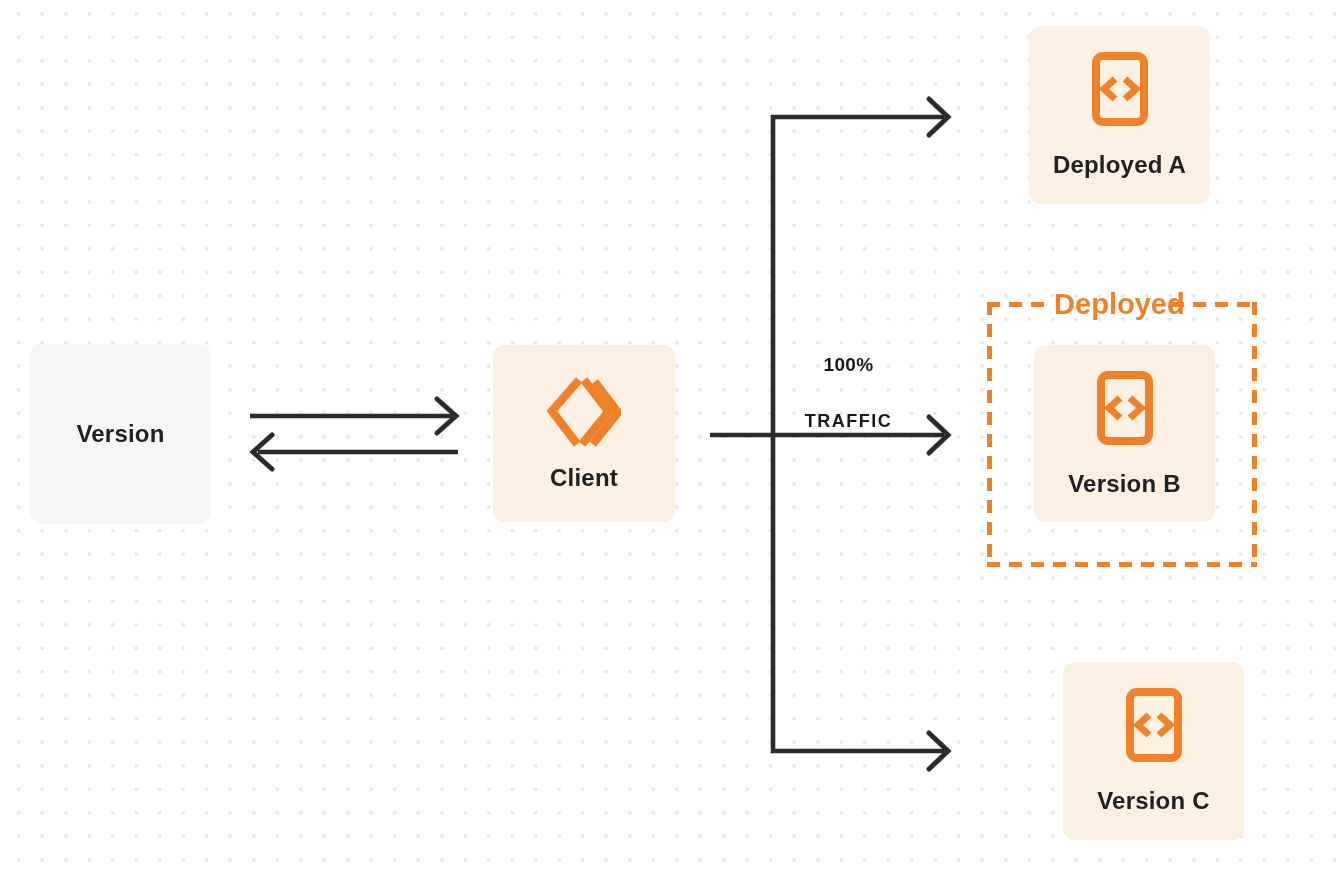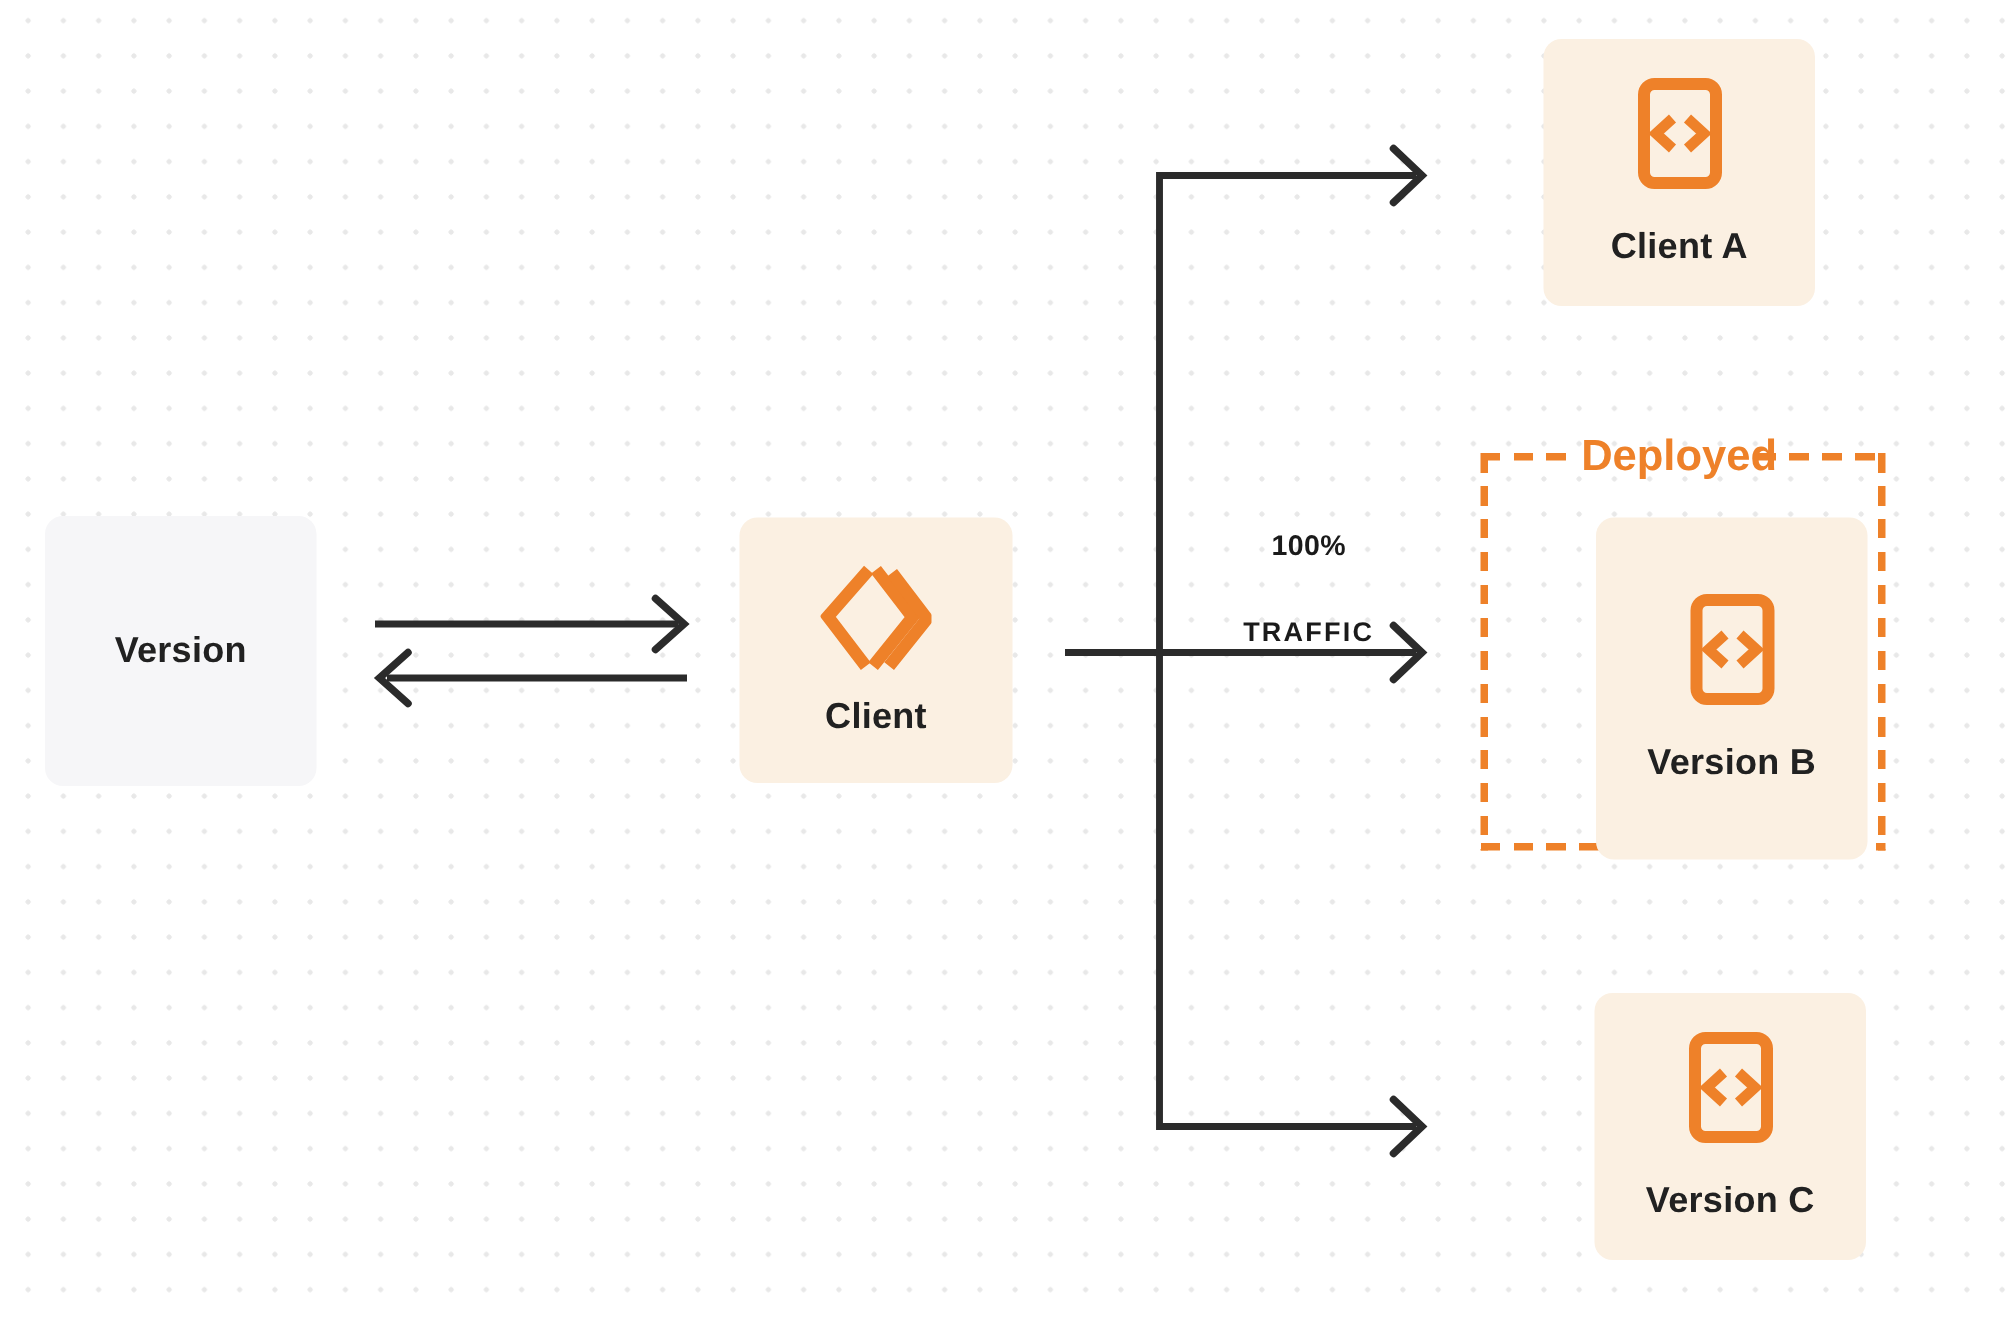--- a/index.html
+++ b/index.html
@@ -67,21 +67,21 @@
     background: var(--client-box-bg);
   }
   .node-cream { background: var(--cream-box-bg); }
   .node-worker {
     left: 493px; top: 345px;
     width: 182px; height: 177px;
     gap: 15px;
   }
   .node-version { width: 181px; height: 178px; gap: 24px; }
   .node-version-a { left: 1029px; top: 26px; }
-  .node-version-b { left: 1064px; top: 345px; height: 228px; }
+  .node-version-b { left: 1034px; top: 345px; height: 177px; }
   .node-version-c { left: 1028px; top: 662px; margin-left: 35px; }
 
   .worker-logo { width: 74px; height: 74px; display: block; }
   .worker-logo path {
     fill: none;
     stroke: var(--accent-orange);
     stroke-width: 8.5px;
     stroke-linejoin: miter;
     stroke-linecap: butt;
   }
@@ -127,21 +127,21 @@
     transform: translateX(-52%);
     font-weight: 700;
     font-size: 29px;
     color: var(--accent-orange);
     white-space: nowrap;
   }
 
   
   .traffic {
     position: absolute;
-    left: 800px; top: 349px;
+    left: 776px; top: 349px;
     width: 145px;
     text-align: center;
     color: #1A1A1A;
     font-weight: 700;
   }
   .traffic .line1 { font-size: 19px; line-height: 32px; letter-spacing: 0.3px; }
   .traffic .line2 { font-size: 18px; line-height: 33px; letter-spacing: 1.5px; margin-top: 24px; }
 </style>
 </head>
 <body>
@@ -175,21 +175,21 @@
     </svg>
     <span class="label">Client</span>
   </div>
 
   <div class="node node-cream node-version node-version-a">
     <svg class="code-icon" viewBox="0 0 58 76" aria-hidden="true">
       <rect class="doc" x="5" y="5" width="48" height="66" rx="7"></rect>
       <path class="chev" d="M24 28 L13 38 L24 48"></path>
       <path class="chev" d="M34 28 L45 38 L34 48"></path>
     </svg>
-    <span class="label">Client A</span>
+    <span class="label">Deployed A</span>
   </div>
 
   <div class="deployed">
     <span class="edge v left"></span>
     <span class="edge v right"></span>
     <span class="edge h bottom"></span>
     <span class="edge h top-left"></span>
     <span class="edge h top-right"></span>
     <span class="deployed-label">Deployed</span>
   </div>

